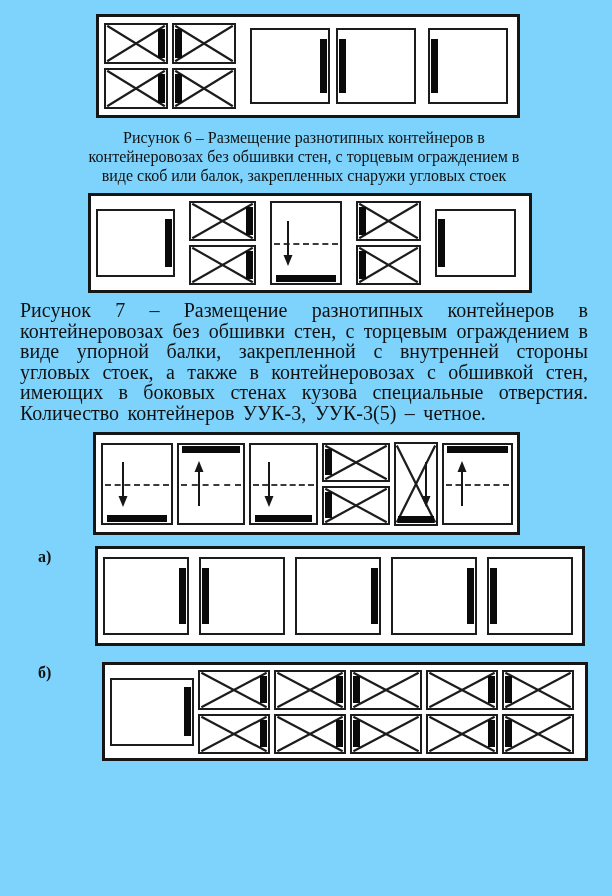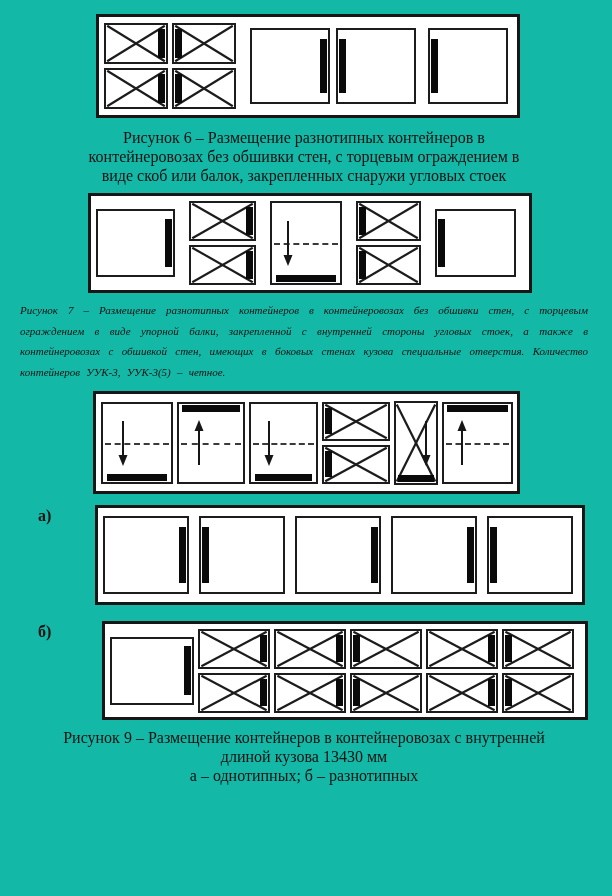--- a/index.html
+++ b/index.html
@@ -1,21 +1,21 @@
 <!DOCTYPE html>
 <html><head>
 <meta charset="utf-8">
 <style>
   html,body{margin:0;padding:0;background:#ffffff;}
   .page{
     position:relative;
     width:612px;height:896px;
     box-sizing:border-box;
     padding:14px 24px 0 20px;
-    background:#14b8a6;
+    background:#7dd3fc;
     font-family:"Liberation Serif","DejaVu Serif",serif;
     color:#111;
     overflow:hidden;
   }
   
   .wagon-row{display:flex;align-items:flex-start;}
   .sub-label{
     display:inline-block;
     margin-left:18px;width:39px;
     font-size:16px;font-weight:bold;
@@ -47,21 +47,21 @@
   .bar-left{left:1px;top:12%;height:76%;width:7px;}
   .bar-right{right:1px;top:12%;height:76%;width:7px;}
   .bar-band-bottom{bottom:1px;left:6%;right:6%;height:7px;}
   .bar-band-top{top:1px;left:5%;right:5%;height:7px;}
   .dashline{position:absolute;left:2px;right:2px;top:50%;border-top:2px dashed #3a3a3a;}
   .arrow{position:absolute;top:50%;transform:translateY(-50%);width:12px;height:46px;}
   .arrow svg{display:block;width:100%;height:100%;}
   
   .caption{margin:0;color:#111;}
   .cap-center{text-align:center;white-space:pre-line;font-size:16px;line-height:19px;}
-  .cap-justify{text-align:justify;font-size:11px;line-height:20.5px;word-spacing:3.5px;font-style:italic;}
+  .cap-justify{text-align:justify;font-size:20px;line-height:20.5px;word-spacing:3.5px;}
   .cap-6{margin:10px auto 0;width:508px;}
   .cap-7{margin:7px 0 0;}
   .cap-8{margin:8px 0 0;}
   .cap-9{margin:8px auto 0;width:100%;}
   .fig7-block .wagon-row{margin-top:8px;}
   .fig8-block .wagon-row{margin-top:9px;}
   .fig9a-row{margin-top:11px;}
   .fig9b-row{margin-top:16px;}
 </style>
 </head>
@@ -388,18 +388,15 @@
             <div class="cbox" style="width: 72px; height: 40px;">
               <svg class="xsvg" viewBox="0 0 100 100" preserveAspectRatio="none">
                 <line x1="2" y1="2" x2="98" y2="98"></line>
                 <line x1="2" y1="98" x2="98" y2="2"></line>
               </svg>
               <div class="bar bar-left"></div>
             </div>
           </div>
         </div>
     </div>
-    <p class="caption cap-center cap-9">Рисунок 9 – Размещение контейнеров в контейнеровозах с внутренней
-длиной кузова 13430 мм
-а – однотипных; б – разнотипных</p>
   </section>
 
 </div>
 
 </body></html>

